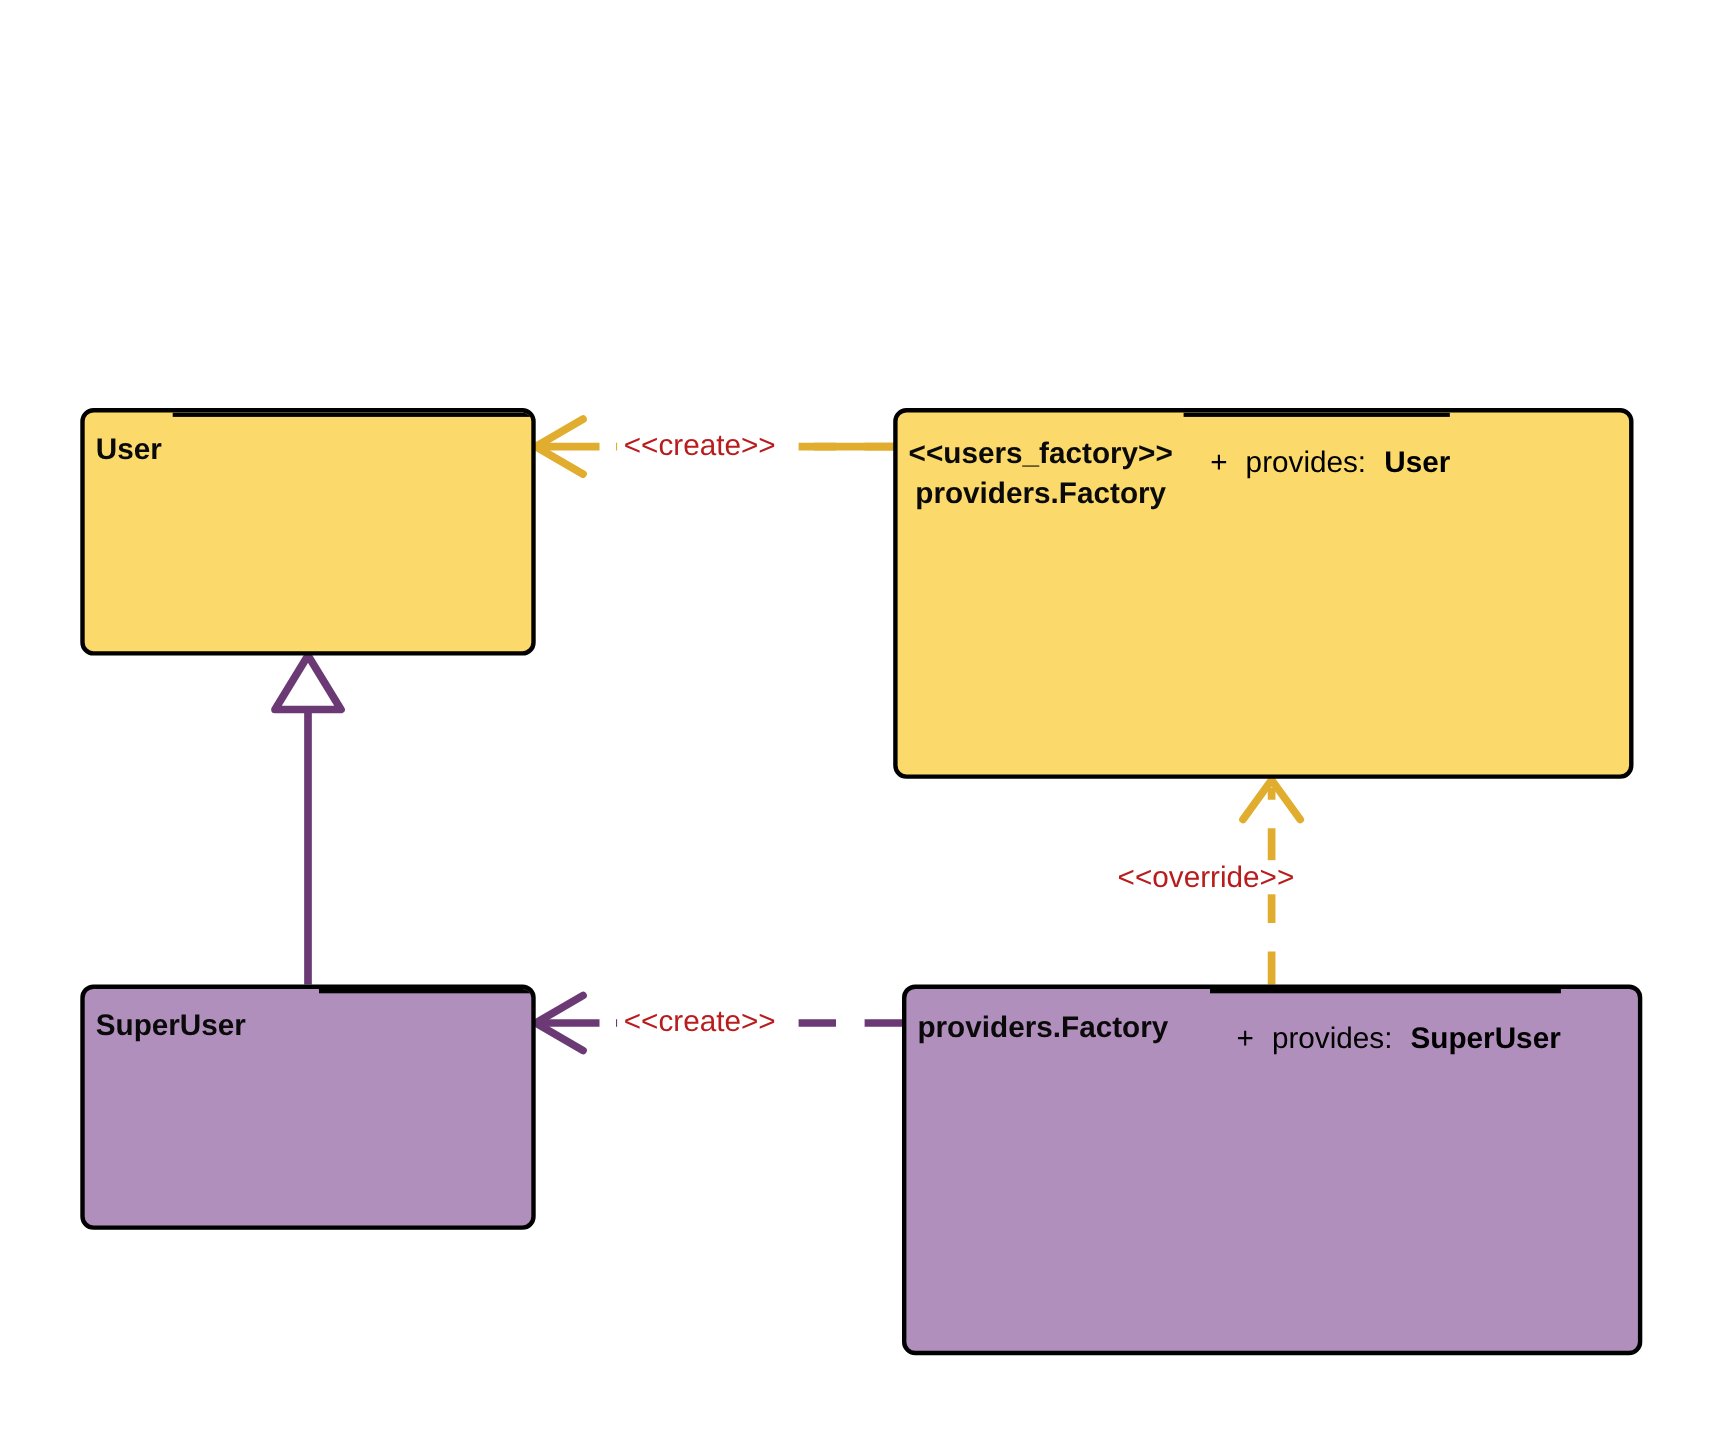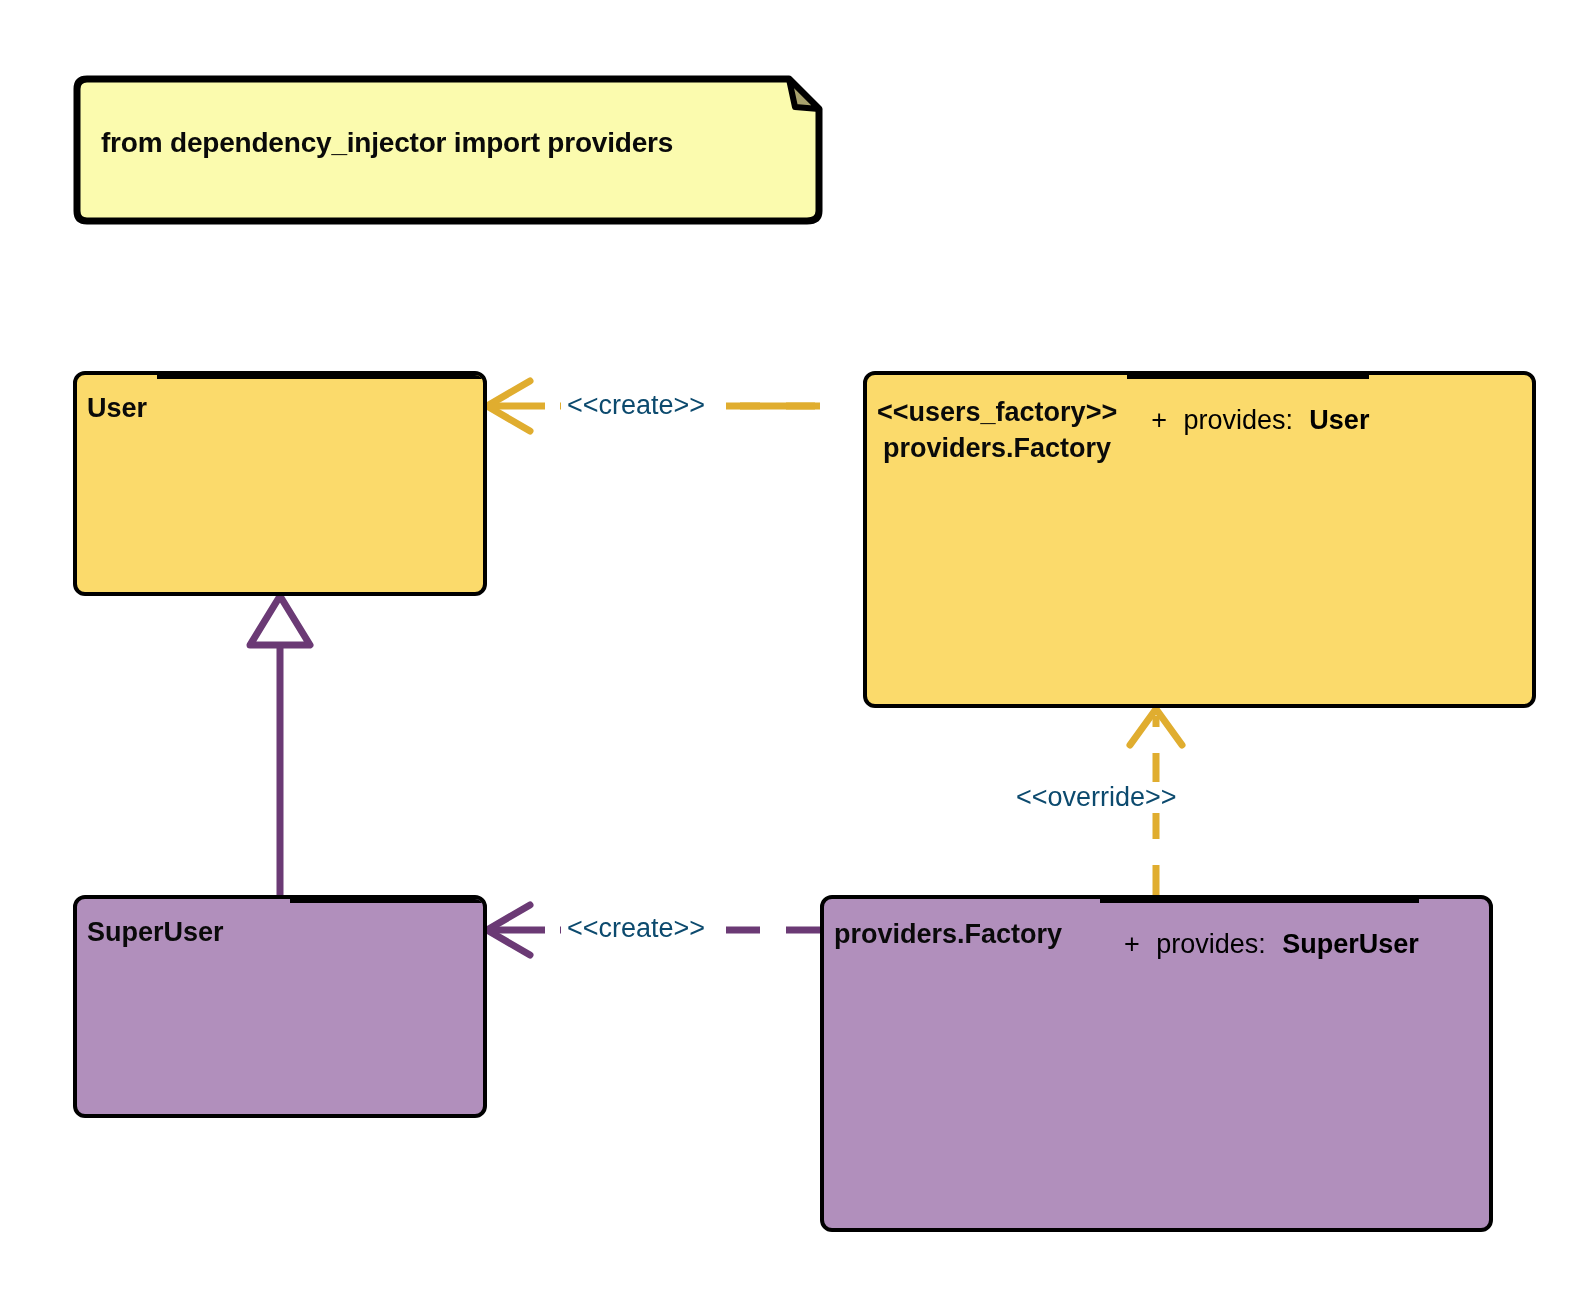--- a/index.html
+++ b/index.html
@@ -101,42 +101,42 @@
 
   .uml-empty { }
 
   
   #class-user { left: 73px; top: 371px; width: 414px; height: 225px; }
   #class-user .c0 { height: 66px; }
   #class-user .c1 { height: 88px; }
   #class-user .c2 { flex: 1; }
 
   
-  #class-users-factory { left: 863px; top: 371px; width: 673px; height: 337px; }
+  #class-users-factory { left: 812px; top: 371px; width: 673px; height: 337px; }
   #class-users-factory .c0 { height: 110px; }
   #class-users-factory .c1 { height: 112px; }
   #class-users-factory .c2 { flex: 1; }
 
   
   #class-superuser { left: 73px; top: 895px; width: 414px; height: 223px; }
   #class-superuser .c0 { height: 66px; }
   #class-superuser .c1 { height: 88px; }
   #class-superuser .c2 { flex: 1; }
 
   
   #class-providers-factory { left: 820px; top: 895px; width: 673px; height: 337px; }
   #class-providers-factory .c0 { height: 70px; }
   #class-providers-factory .c1 { height: 150px; }
   #class-providers-factory .c2 { flex: 1; }
 
   
   .edge-label {
     position: absolute;
     font-size: 27px;
-    color: #0c4a6e;
+    color: #b91c1c;
     white-space: nowrap;
     background: #ffffff;
     padding: 0 6px;
   }
   #label-create-top  { left: 561px; top: 390px; }
   #label-create-bot  { left: 561px; top: 913px; }
   #label-override    { left: 1010px; top: 782px; }
 </style>
 </head>
 <body>
@@ -162,27 +162,20 @@
       <line x1="1156" y1="895" x2="1156" y2="716" stroke="#E0AD2F" stroke-width="7" stroke-dasharray="30,26"></line>
       <polyline points="1130,745 1156,709 1182,745" fill="none" stroke="#E0AD2F" stroke-width="7" stroke-linecap="round" stroke-linejoin="round"></polyline>
     </g>
 
     <g>
       <line x1="280" y1="895" x2="280" y2="640" stroke="#6B3A75" stroke-width="7"></line>
       <polygon points="280,596 310,645 250,645" fill="#FFFFFF" stroke="#6B3A75" stroke-width="7" stroke-linejoin="round"></polygon>
     </g>
   </svg>
 
-  <div class="note-box">
-    <svg class="note-shape" viewBox="0 0 752 152" preserveAspectRatio="none">
-      <path d="M 14 6 L 716 6 L 746 36 L 746 138 Q 746 148 734 148 L 14 148 Q 4 148 4 138 L 4 16 Q 4 6 14 6 Z" fill="#FBFBAE" stroke="#000000" stroke-width="7" stroke-linejoin="round"></path>
-      <path d="M 716 6 L 746 36 L 722 34 Z" fill="#A8A26E" stroke="#000000" stroke-width="6" stroke-linejoin="round"></path>
-    </svg>
-    <div class="note-text">from dependency_injector import providers</div>
-  </div>
 
   <div class="uml-class fill-yellow" id="class-user">
     <div class="uml-compartment uml-title c0">
       <span>User</span>
     </div>
     <div class="uml-compartment uml-empty c1"></div>
     <div class="uml-compartment uml-empty c2"></div>
   </div>
 
   <div class="uml-class fill-yellow" id="class-users-factory">

